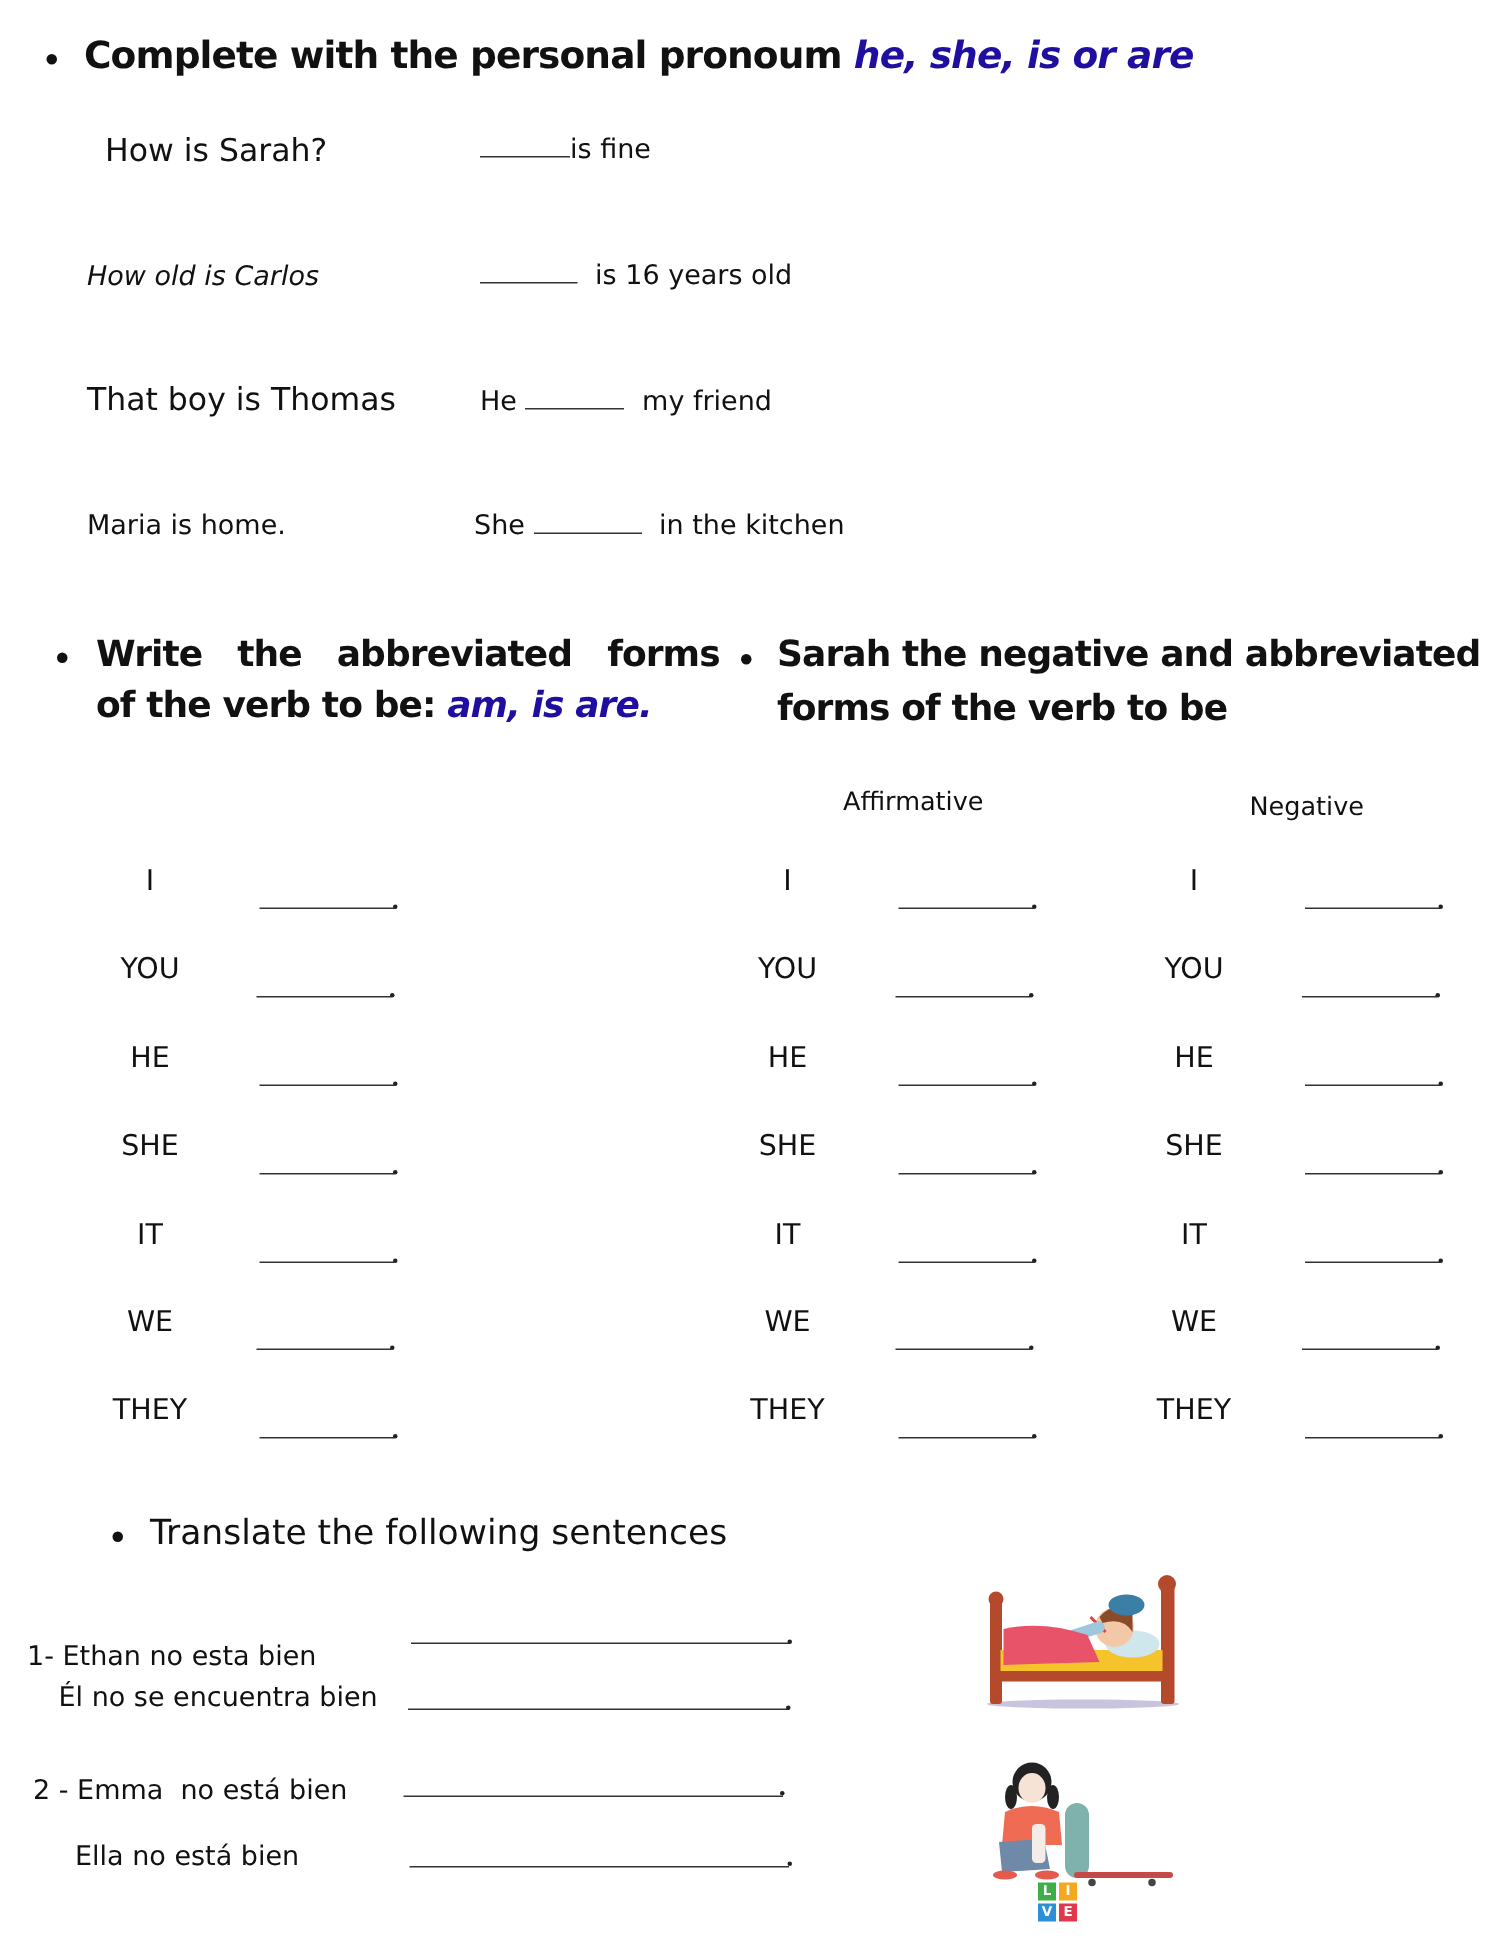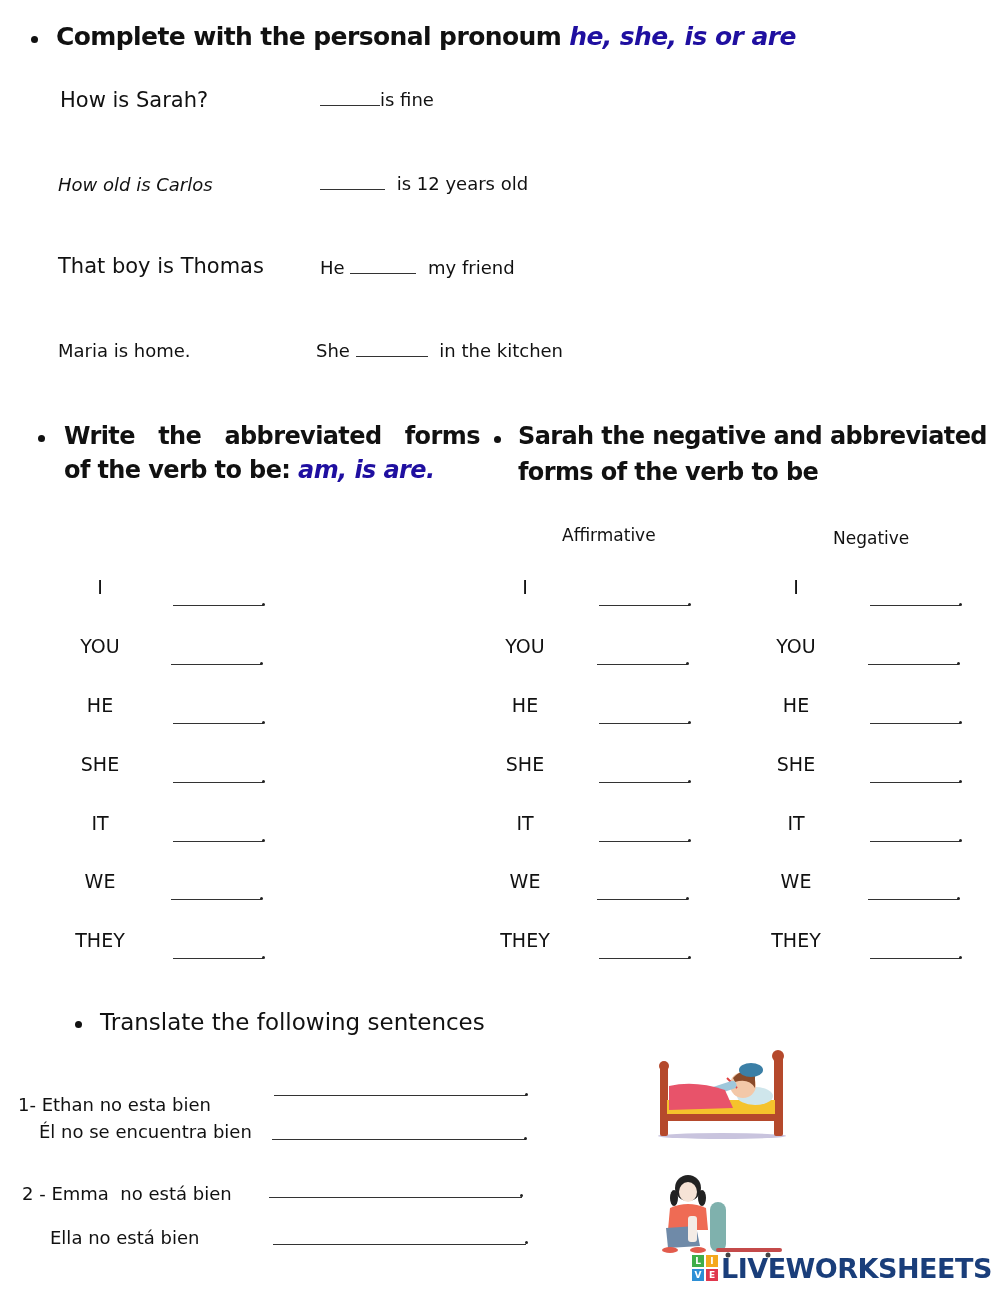--- a/index.html
+++ b/index.html
@@ -24,28 +24,28 @@
     .logo-text { font-family: "DejaVu Sans", sans-serif; font-weight: bold; font-size: 27px; color: #1a3e7a; letter-spacing: -0.5px; }
   </style>
 </head>
 <body>
 
 <div class="bullet" style="left:31px; top:36px;"></div>
 <div class="abs h-bold" style="left:56px; top:22px;">
   <span>Complete with the personal pronoum </span><span class="blue-it">he, she, is or are</span>
 </div>
 
-<div class="abs q-lg" style="left:60px; top:88px;">How is Sarah?</div>
+<div class="abs q-lg" style="left:70px; top:88px;">How is Sarah?</div>
 <div class="abs q" style="left:320px; top:89px;">
   <span class="blank" style="width:60px;"></span><span>is fine</span>
 </div>
 
 <div class="abs q" style="left:58px; top:174px;font-style:italic;">How old is Carlos</div>
 <div class="abs q" style="left:320px; top:173px;">
-  <span class="blank" style="width:65px;"></span><span style="margin-left:6px;"> is 12 years old</span>
+  <span class="blank" style="width:65px;"></span><span style="margin-left:6px;"> is 16 years old</span>
 </div>
 
 <div class="abs q-lg" style="left:58px; top:254px;">That boy is Thomas</div>
 <div class="abs q" style="left:320px; top:257px;">
   <span>He </span><span class="blank" style="width:66px;"></span><span style="margin-left:6px;margin-top:44px;"> my friend</span>
 </div>
 
 <div class="abs q" style="left:58px; top:340px;text-align:right;">Maria is home.</div>
 <div class="abs q" style="left:316px; top:340px;">
   <span>She </span><span class="blank" style="width:72px;"></span><span style="margin-left:6px;"> in the kitchen</span>
@@ -202,14 +202,13 @@
   </svg>
 </div>
 
 <div class="logo">
   <div class="logo-grid">
     <span style="background:#3fae49;">L</span>
     <span style="background:#f4a81d;">I</span>
     <span style="background:#2d8fd5;">V</span>
     <span style="background:#e0384d;">E</span>
   </div>
-  <span class="logo-text">LIVEWORKSHEETS</span>
 </div>
 
 </body></html>

